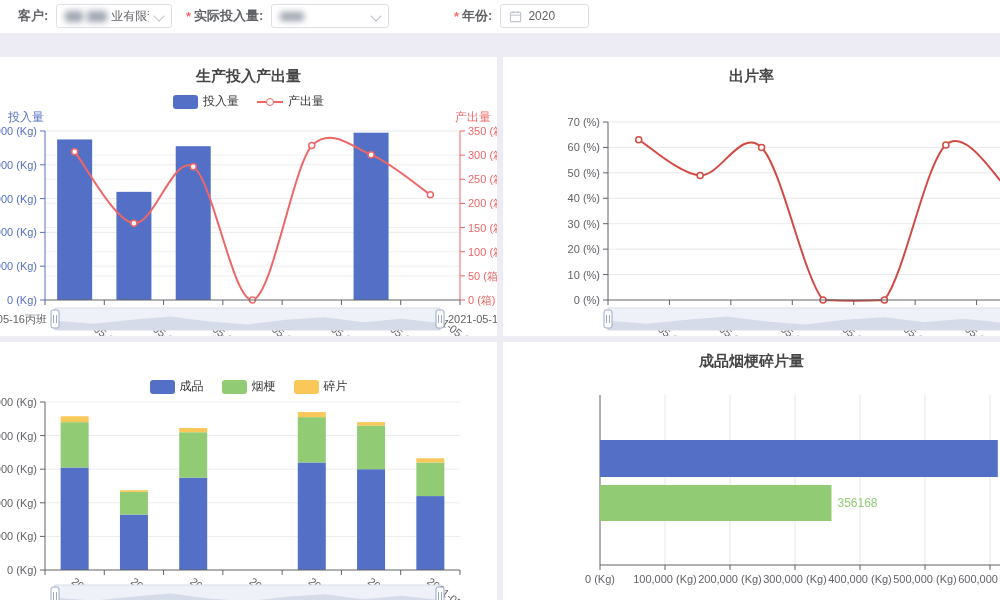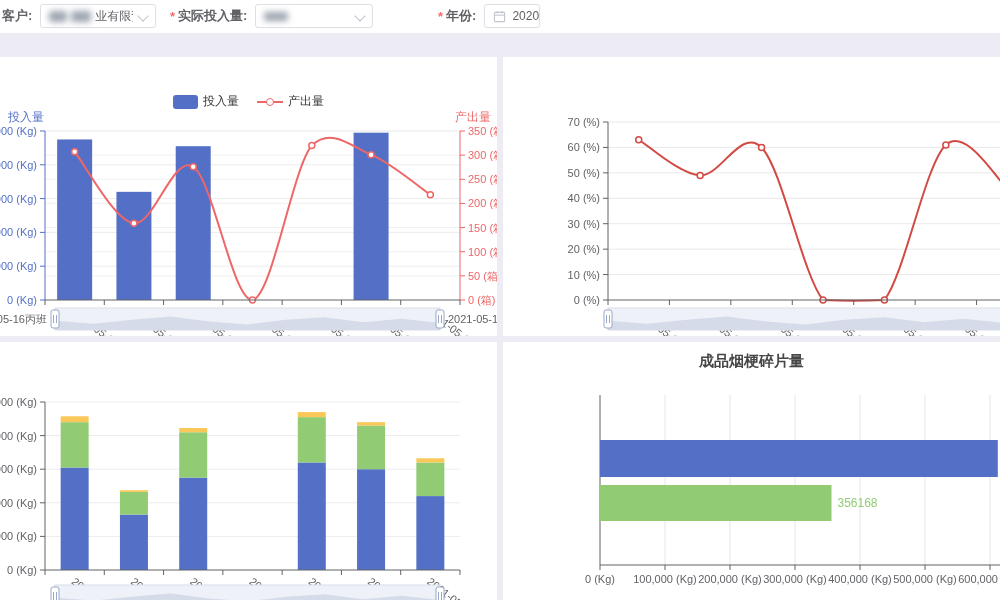--- a/index.html
+++ b/index.html
@@ -1,18 +1,18 @@
 <!DOCTYPE html>
 <html><head>
 <meta charset="utf-8">
 <style>
   html,body{margin:0;padding:0;}
   body{width:1000px;height:600px;background:#edecf4;font-family:"Liberation Sans",sans-serif;position:relative;overflow:hidden;}
   .topbar{position:absolute;left:0;top:0;width:1000px;height:33px;background:#fff;}
-  .form-item{position:absolute;top:4px;display:flex;align-items:center;font-size:13px;color:#606266;}
+  .form-item{position:absolute;top:4px;display:flex;align-items:center;font-size:13px;color:#606266;margin-left:16px;}
   .form-label{white-space:nowrap;font-weight:bold;color:#606266;}
   .star{color:#f56c6c;margin-right:3px;font-weight:bold;}
   .select-box{height:24px;box-sizing:border-box;border:1px solid #dcdfe6;border-radius:3px;background:#fff;
     display:flex;align-items:center;padding:0 22px 0 8px;margin-left:8px;position:relative;font-size:12px;color:#606266;}
   .blur-blob{height:11px;background:#8d95a3;border-radius:2px;filter:blur(3px);opacity:.85;margin-right:4px;flex:none;}
   .chevron{position:absolute;right:8px;top:7px;width:7px;height:7px;border-right:1.5px solid #c0c4cc;border-bottom:1.5px solid #c0c4cc;transform:rotate(45deg);}
   .cal-icon{width:13px;height:13px;margin-right:6px;flex:none;}
   .card{position:absolute;background:#fff;overflow:hidden;}
   #card-0{left:0;top:57px;width:497px;height:279px;}
   #card-1{left:503px;top:57px;width:497px;height:279px;}
@@ -44,21 +44,21 @@
     <span class="star">*</span>
     <span class="form-label">实际投入量:</span>
     <div class="select-box" style="width:118px;">
       <span class="blur-blob" style="width:24px;height:9px;"></span>
       <i class="chevron"></i>
     </div>
   </div>
   <div class="form-item" style="left:438px;">
     <span class="star">*</span>
     <span class="form-label">年份:</span>
-    <div class="select-box" style="width:56px;padding-left:8px;">
+    <div class="select-box" style="width:89px;padding-left:8px;">
       <svg class="cal-icon" viewBox="0 0 14 14">
         <rect x="1.5" y="2.5" width="11" height="10" rx="1" fill="none" stroke="#c0c4cc" stroke-width="1.2"></rect>
         <line x1="1.5" y1="5.5" x2="12.5" y2="5.5" stroke="#c0c4cc" stroke-width="1.2"></line>
         <line x1="4.5" y1="1" x2="4.5" y2="3.5" stroke="#c0c4cc" stroke-width="1.2"></line>
         <line x1="9.5" y1="1" x2="9.5" y2="3.5" stroke="#c0c4cc" stroke-width="1.2"></line>
       </svg>
       <span>2020</span>
     </div>
   </div>
 </div>
@@ -141,20 +141,21 @@
       <path d="M55,273 L55,263.65 L93.5,266.642 L132,262.715 L170.5,259.536 L209,264.398 L247.5,267.39 L286,262.715 L324.5,260.284 L363,265.146 L401.5,261.78 L440,265.894 L440,273 Z" fill="#d5dbe8"></path>
       <rect x="51" y="253" width="8" height="18" rx="2" fill="#fff" stroke="#9aa9c6"></rect>
       <line x1="53.5" y1="258" x2="53.5" y2="266" stroke="#9aa9c6"></line>
       <line x1="56.5" y1="258" x2="56.5" y2="266" stroke="#9aa9c6"></line>
       <rect x="436" y="253" width="8" height="18" rx="2" fill="#fff" stroke="#9aa9c6"></rect>
       <line x1="438.5" y1="258" x2="438.5" y2="266" stroke="#9aa9c6"></line>
       <line x1="441.5" y1="258" x2="441.5" y2="266" stroke="#9aa9c6"></line>
       <text x="47" y="266" fill="#606266" text-anchor="end" font-size="11">2021-05-16丙班</text>
       <text x="448" y="266" fill="#606266" text-anchor="start" font-size="11">2021-05-18乙班</text>
     </svg>
+  <div class="chart-title">生产投入产出量</div>
   <div class="legend" id="legend-0">
       <span class="legend-item">
         <span class="lg-bar" style="background:#5470c6"></span>
         <span>投入量</span>
       </span>
       <span class="legend-item">
         <span class="lg-line">
           <span class="ln" style="background:#ee6666"></span>
           <span class="cr" style="border-color:#ee6666"></span>
         </span>
@@ -211,20 +212,21 @@
       <text x="316" y="256" fill="#606266" text-anchor="start" font-size="11" transform="rotate(38 316 256)">2021-05-17丙班</text>
       <text x="377.42857142857144" y="256" fill="#606266" text-anchor="start" font-size="11" transform="rotate(38 377.42857142857144 256)">2021-05-17乙班</text>
       <text x="438.8571428571429" y="256" fill="#606266" text-anchor="start" font-size="11" transform="rotate(38 438.8571428571429 256)">2021-05-17甲班</text>
       <text x="500.2857142857143" y="256" fill="#606266" text-anchor="start" font-size="11" transform="rotate(38 500.2857142857143 256)">2021-05-18乙班</text>
       <rect x="105" y="251" width="395" height="22" fill="#eef1f7" stroke="#d7dde8"></rect>
       <path d="M105,273 L105,263.65 L144.5,266.642 L184,262.715 L223.5,259.536 L263,264.398 L302.5,267.39 L342,262.715 L381.5,260.284 L421,265.146 L460.5,261.78 L500,265.894 L500,273 Z" fill="#d5dbe8"></path>
       <rect x="101" y="253" width="8" height="18" rx="2" fill="#fff" stroke="#9aa9c6"></rect>
       <line x1="103.5" y1="258" x2="103.5" y2="266" stroke="#9aa9c6"></line>
       <line x1="106.5" y1="258" x2="106.5" y2="266" stroke="#9aa9c6"></line>
     </svg>
+  <div class="chart-title">出片率</div>
 </div>
 <div class="card" id="card-2">
   <svg id="svg-2" width="497" height="258">
       <line x1="45" y1="194.4" x2="460" y2="194.4" stroke="#ececec" stroke-width="1"></line>
       <line x1="45" y1="160.8" x2="460" y2="160.8" stroke="#ececec" stroke-width="1"></line>
       <line x1="45" y1="127.2" x2="460" y2="127.2" stroke="#ececec" stroke-width="1"></line>
       <line x1="45" y1="93.6" x2="460" y2="93.6" stroke="#ececec" stroke-width="1"></line>
       <line x1="45" y1="60" x2="460" y2="60" stroke="#ececec" stroke-width="1"></line>
       <line x1="45" y1="60" x2="45" y2="228" stroke="#606266" stroke-width="1"></line>
       <line x1="45" y1="228" x2="40" y2="228" stroke="#606266"></line>
@@ -275,20 +277,34 @@
       <text x="426.35714285714283" y="241" fill="#606266" text-anchor="start" font-size="11" transform="rotate(38 426.35714285714283 241)">2021-05-18乙班</text>
       <rect x="55" y="243" width="385" height="22" fill="#eef1f7" stroke="#d7dde8"></rect>
       <path d="M55,265 L55,255.65 L93.5,258.642 L132,254.715 L170.5,251.536 L209,256.398 L247.5,259.39 L286,254.715 L324.5,252.284 L363,257.146 L401.5,253.78 L440,257.894 L440,265 Z" fill="#d5dbe8"></path>
       <rect x="51" y="245" width="8" height="18" rx="2" fill="#fff" stroke="#9aa9c6"></rect>
       <line x1="53.5" y1="250" x2="53.5" y2="258" stroke="#9aa9c6"></line>
       <line x1="56.5" y1="250" x2="56.5" y2="258" stroke="#9aa9c6"></line>
       <rect x="436" y="245" width="8" height="18" rx="2" fill="#fff" stroke="#9aa9c6"></rect>
       <line x1="438.5" y1="250" x2="438.5" y2="258" stroke="#9aa9c6"></line>
       <line x1="441.5" y1="250" x2="441.5" y2="258" stroke="#9aa9c6"></line>
     </svg>
+  <div class="legend" id="legend-2">
+      <span class="legend-item">
+        <span class="lg-bar" style="background:#5470c6"></span>
+        <span>成品</span>
+      </span>
+      <span class="legend-item">
+        <span class="lg-bar" style="background:#91cc75"></span>
+        <span>烟梗</span>
+      </span>
+      <span class="legend-item">
+        <span class="lg-bar" style="background:#fac858"></span>
+        <span>碎片</span>
+      </span>
+    </div>
 </div>
 <div class="card" id="card-3">
   <svg id="svg-3" width="497" height="258">
       <line x1="97" y1="223" x2="97" y2="228" stroke="#606266"></line>
       <text x="97" y="241" fill="#606266" text-anchor="middle" font-size="11">0 (Kg)</text>
       <line x1="162" y1="53" x2="162" y2="223" stroke="#e6e6e6"></line>
       <line x1="162" y1="223" x2="162" y2="228" stroke="#606266"></line>
       <text x="162" y="241" fill="#606266" text-anchor="middle" font-size="11">100,000 (Kg)</text>
       <line x1="227" y1="53" x2="227" y2="223" stroke="#e6e6e6"></line>
       <line x1="227" y1="223" x2="227" y2="228" stroke="#606266"></line>

